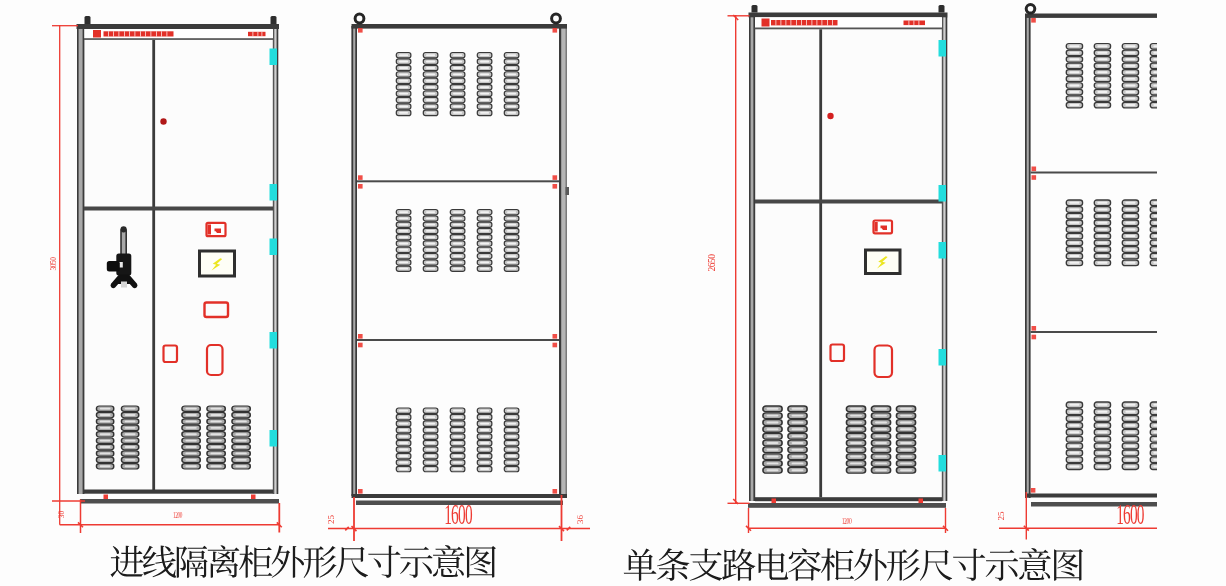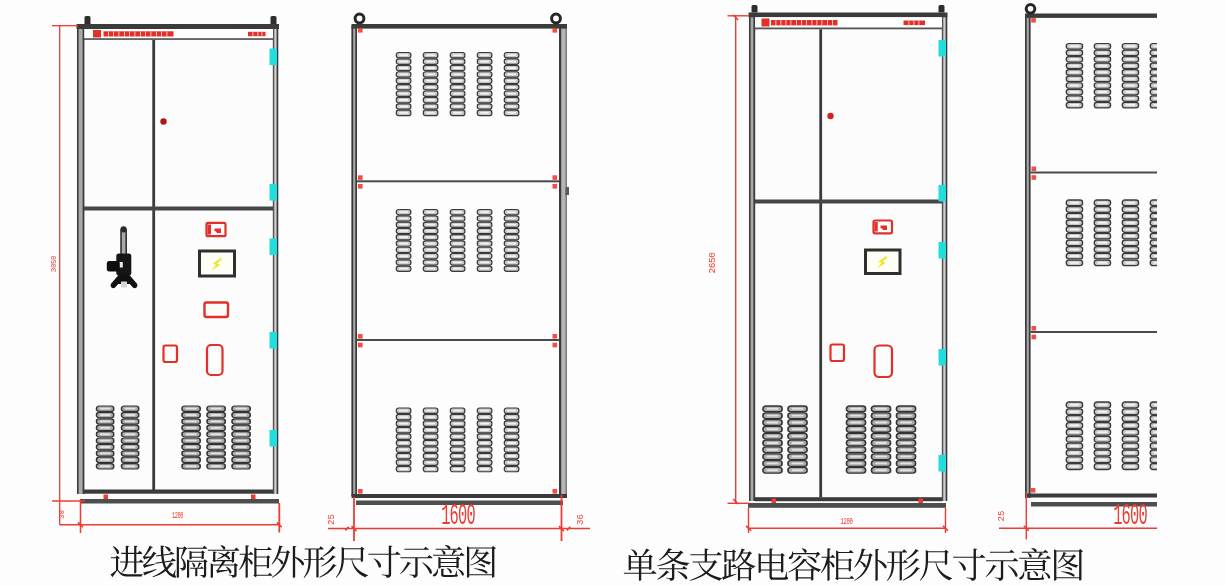--- a/index.html
+++ b/index.html
@@ -1,14 +1,14 @@
 <!DOCTYPE html>
 <html><head><meta charset="utf-8"><title>d</title><style>
 html,body{margin:0;padding:0;background:#ffffff}
-#c{position:relative;width:1226px;height:586px;overflow:hidden;font-family:Liberation Mono, monospace;background:#fdfdfd}
+#c{position:relative;width:1226px;height:586px;overflow:hidden;font-family:Liberation Serif, serif;background:#fdfdfd}
 </style></head><body>
 <div id="c">
 <svg width="1226" height="586" viewBox="0 0 1226 586" style="filter:blur(0.45px)">
 <defs>
 <g id="gc">
           <rect x="0" y="0.00" width="14" height="5.35" rx="2.2" fill="#c6c6c6" stroke="#3a3a3a" stroke-width="1.2"></rect>
           <rect x="2.6" y="1.65" width="8.8" height="1.9" rx="0.95" fill="#f2f2f2"></rect>
           <rect x="0" y="6.35" width="14" height="5.35" rx="2.2" fill="#c6c6c6" stroke="#3a3a3a" stroke-width="1.2"></rect>
           <rect x="2.6" y="8.00" width="8.8" height="1.9" rx="0.95" fill="#f2f2f2"></rect>
           <rect x="0" y="12.70" width="14" height="5.35" rx="2.2" fill="#c6c6c6" stroke="#3a3a3a" stroke-width="1.2"></rect>

